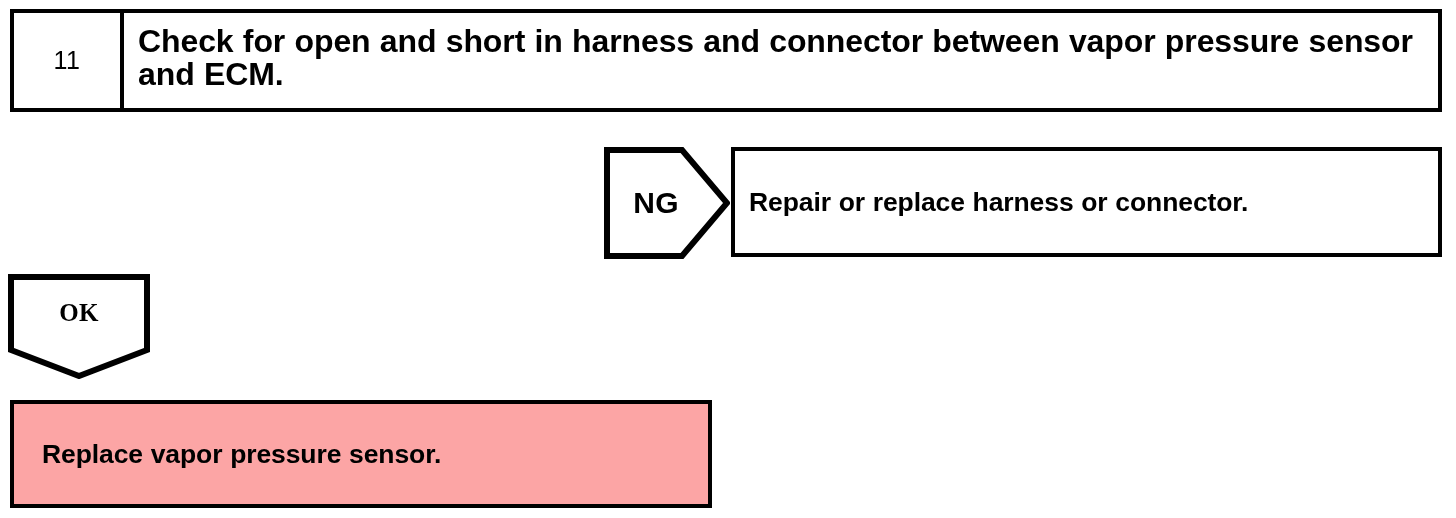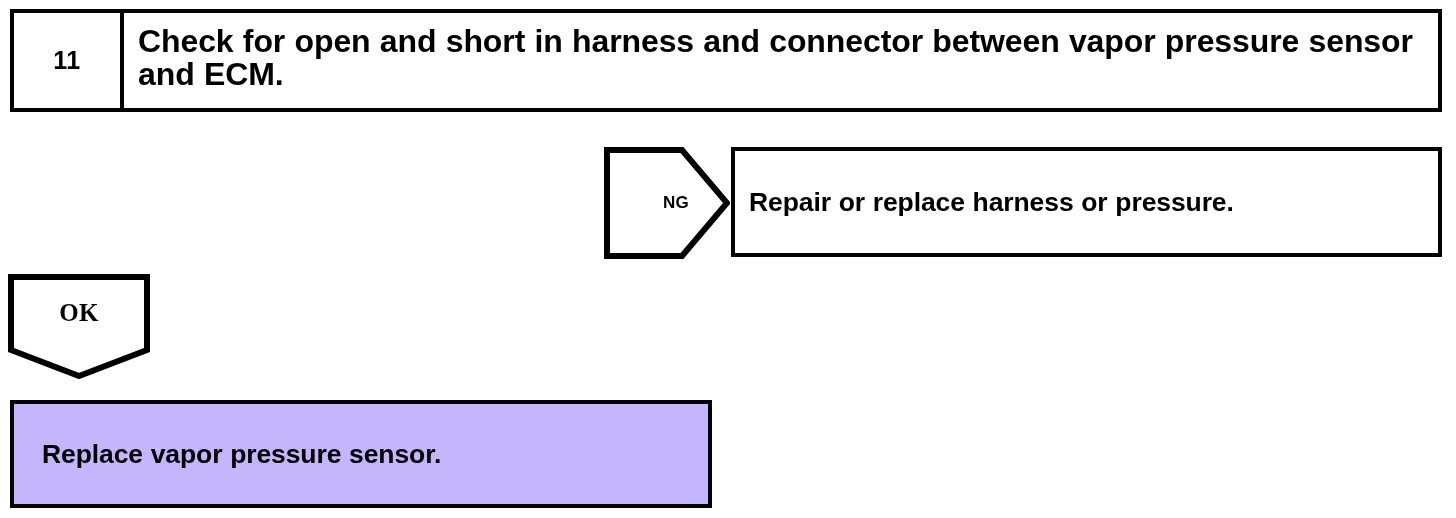--- a/index.html
+++ b/index.html
@@ -43,21 +43,21 @@
     width: 110px;
     height: 95px;
     box-sizing: border-box;
     border-right: 4px solid #000;
     display: flex;
     align-items: center;
     justify-content: center;
   }
   .step-number {
     font-size: 25px;
-    font-weight: bold;
+    font-weight: normal;
     letter-spacing: 0.5px;
   }
   .step-text {
     position: absolute;
     left: 124px;
     top: 12px;
     right: 14px;
     font-size: 32px;
     font-weight: bold;
     line-height: 1.04;
@@ -81,24 +81,23 @@
   }
   .ng-label {
     position: absolute;
     left: 0;
     top: 0;
     width: 104px;
     height: 112px;
     display: flex;
     align-items: center;
     justify-content: center;
-    font-size: 17px;
+    font-size: 30px;
     font-weight: bold;
     letter-spacing: 0.3px;
-    padding-left: 20px;
   }
 
   .ng-box {
     position: absolute;
     left: 731px;
     top: 147px;
     width: 711px;
     height: 110px;
     box-sizing: border-box;
     border: 4px solid #000;
@@ -148,21 +147,21 @@
   }
 
   .result-box {
     position: absolute;
     left: 10px;
     top: 400px;
     width: 702px;
     height: 108px;
     box-sizing: border-box;
     border: 4px solid #000;
-    background: #c4b5fd;
+    background: #fca5a5;
   }
   .result-box-text {
     position: absolute;
     left: 28px;
     top: 0;
     right: 10px;
     height: 100%;
     display: flex;
     align-items: center;
     font-size: 26.5px;
@@ -184,21 +183,21 @@
   </div>
 
   <div class="ng-tag">
     <svg width="126" height="112" viewBox="0 0 126 112" aria-hidden="true">
       <polygon points="3,3 78,3 123,56 78,109 3,109" fill="#ffffff" stroke="#000000" stroke-width="6" stroke-linejoin="miter"></polygon>
     </svg>
     <span class="ng-label">NG</span>
   </div>
 
   <div class="ng-box">
-    <div class="ng-box-text">Repair or replace harness or pressure.</div>
+    <div class="ng-box-text">Repair or replace harness or connector.</div>
   </div>
 
   <div class="ok-tag">
     <svg width="142" height="105" viewBox="0 0 142 105" aria-hidden="true">
       <polygon points="3,3 139,3 139,76 71,102 3,76" fill="#ffffff" stroke="#000000" stroke-width="6" stroke-linejoin="miter"></polygon>
     </svg>
     <span class="ok-label">OK</span>
   </div>
 
   <div class="result-box">

